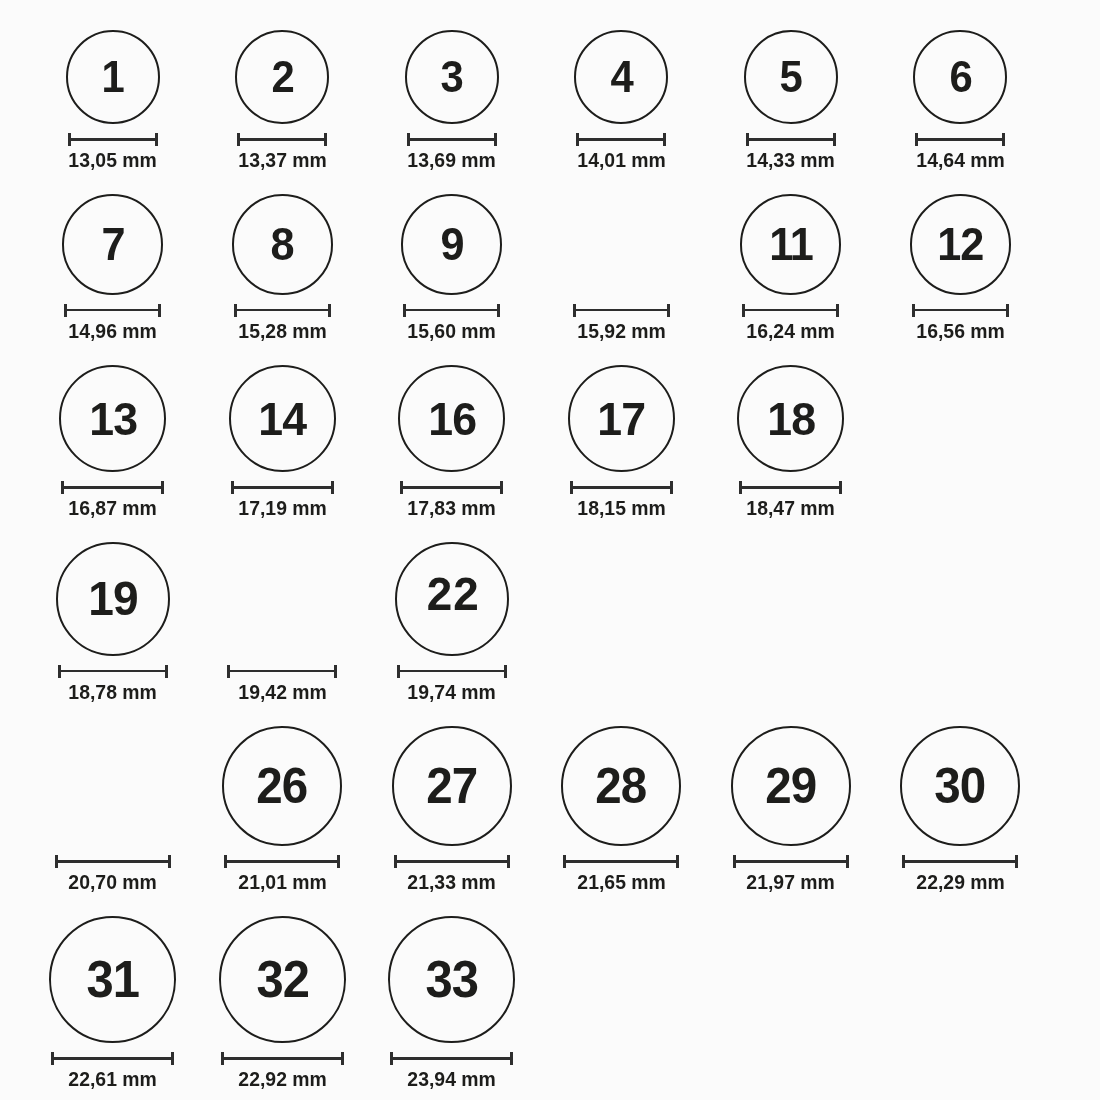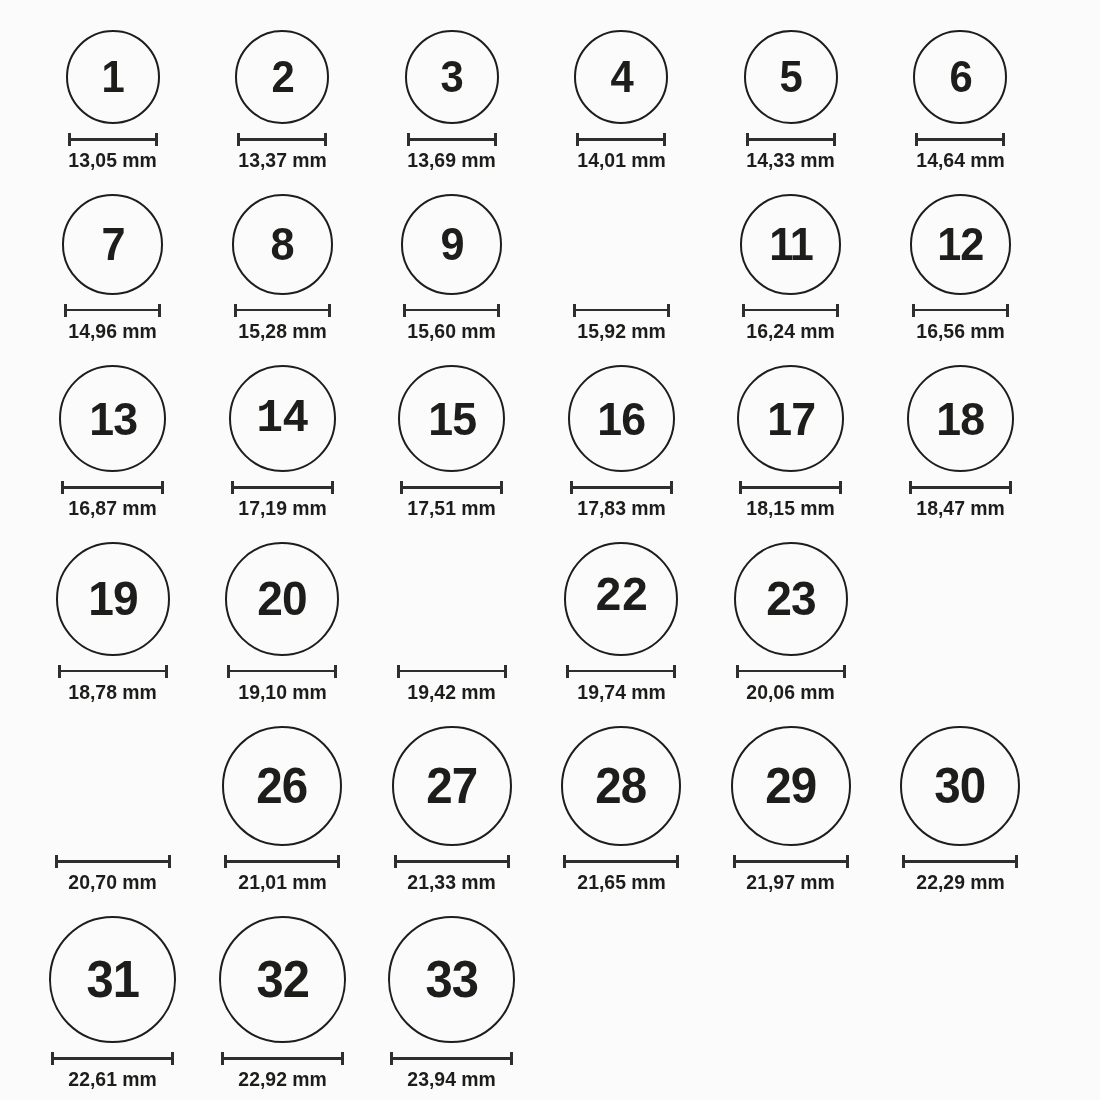--- a/index.html
+++ b/index.html
@@ -186,36 +186,27 @@
       <div class="cell">
         <div class="circle" style="width: 103.2px; height: 103.2px;">
           <div class="num" style="font-size: 47px;">13</div>
         </div>
         <div class="measure" style="width: 103.2px;">
           <div class="measure-bar"></div>
         </div>
         <div class="label">16,87 mm</div>
       </div>
       <div class="cell">
-        <div class="circle" style="width: 103.2px; height: 103.2px; font-family: Liberation Mono, monospace;">
+        <div class="circle" style="width: 103.2px; height: 103.2px;">
           <div class="num" style="font-size: 47px;">14</div>
         </div>
         <div class="measure" style="width: 103.2px;">
           <div class="measure-bar"></div>
         </div>
         <div class="label">17,19 mm</div>
-      </div>
-      <div class="cell">
-        <div class="circle" style="width: 103.2px; height: 103.2px;">
-          <div class="num" style="font-size: 47px;">15</div>
-        </div>
-        <div class="measure" style="width: 103.2px;">
-          <div class="measure-bar"></div>
-        </div>
-        <div class="label">17,51 mm</div>
       </div>
       <div class="cell">
         <div class="circle" style="width: 103.2px; height: 103.2px;">
           <div class="num" style="font-size: 47px;">16</div>
         </div>
         <div class="measure" style="width: 103.2px;">
           <div class="measure-bar"></div>
         </div>
         <div class="label">17,83 mm</div>
       </div>
@@ -242,51 +233,33 @@
       <div class="cell">
         <div class="circle" style="width: 109.8px; height: 109.8px;">
           <div class="num" style="font-size: 48.5px;">19</div>
         </div>
         <div class="measure" style="width: 109.8px;">
           <div class="measure-bar"></div>
         </div>
         <div class="label">18,78 mm</div>
       </div>
       <div class="cell">
-        <div class="circle" style="width: 109.8px; height: 109.8px;">
-          <div class="num" style="font-size: 48.5px;">20</div>
-        </div>
-        <div class="measure" style="width: 109.8px;">
-          <div class="measure-bar"></div>
-        </div>
-        <div class="label">19,10 mm</div>
-      </div>
-      <div class="cell">
         <div class="measure" style="width: 109.8px;">
           <div class="measure-bar"></div>
         </div>
         <div class="label">19,42 mm</div>
       </div>
       <div class="cell">
         <div class="circle" style="width: 109.8px; height: 109.8px; font-family: Liberation Mono, monospace;">
           <div class="num" style="font-size: 48.5px;">22</div>
         </div>
         <div class="measure" style="width: 109.8px;">
           <div class="measure-bar"></div>
         </div>
         <div class="label">19,74 mm</div>
-      </div>
-      <div class="cell">
-        <div class="circle" style="width: 109.8px; height: 109.8px;">
-          <div class="num" style="font-size: 48.5px;">23</div>
-        </div>
-        <div class="measure" style="width: 109.8px;">
-          <div class="measure-bar"></div>
-        </div>
-        <div class="label">20,06 mm</div>
       </div>
     </div>
     <div class="row">
       <div class="cell">
         <div class="measure" style="width: 116.4px;">
           <div class="measure-bar"></div>
         </div>
         <div class="label">20,70 mm</div>
       </div>
       <div class="cell">

